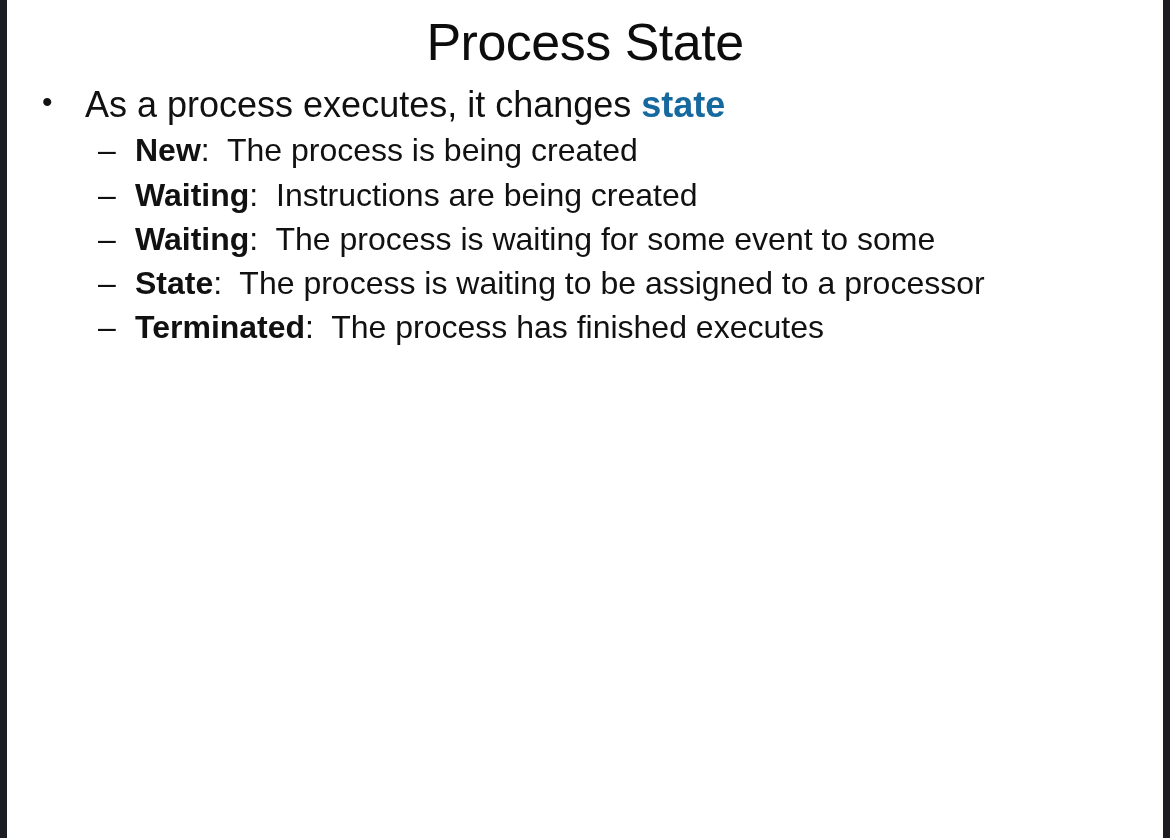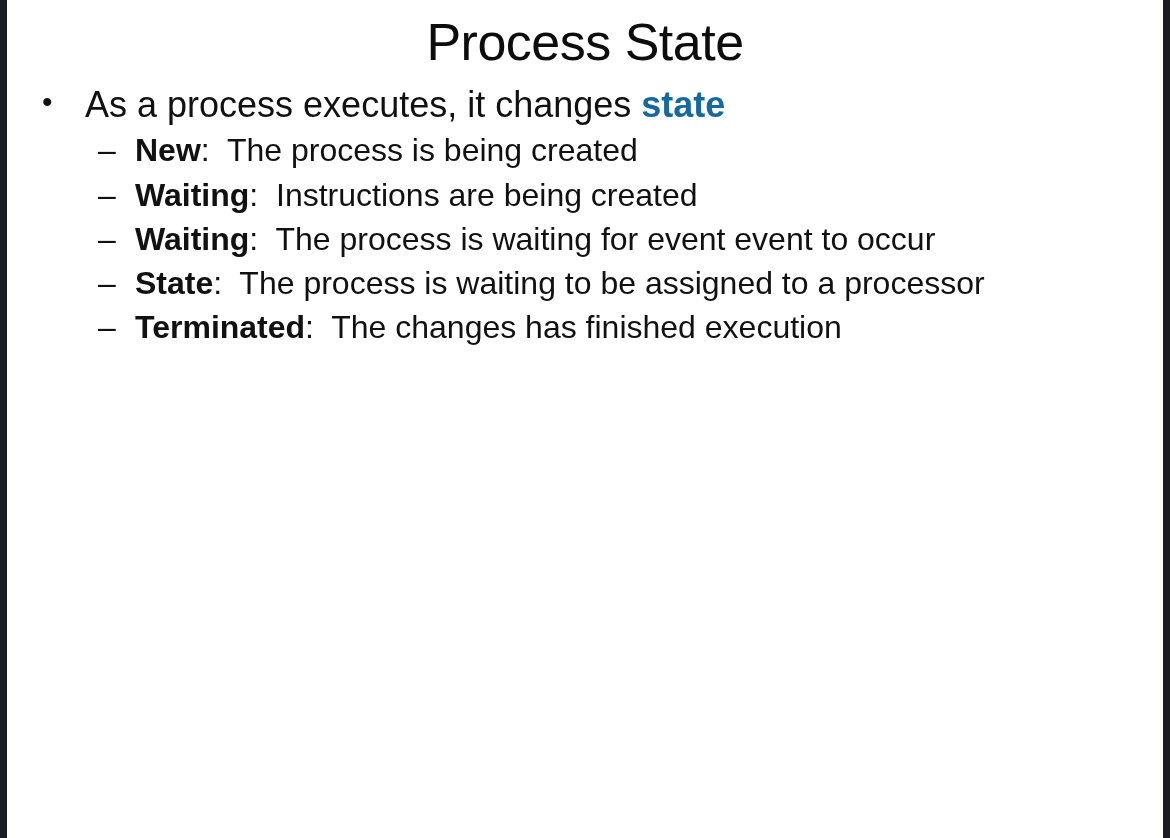--- a/index.html
+++ b/index.html
@@ -140,29 +140,29 @@
 
     <div class="lvl2">
       <span class="marker">–</span><span class="term">New</span><span>:</span><span class="desc">&nbsp; </span><span class="desc">The process is being created</span>
     </div>
 
     <div class="lvl2">
       <span class="marker">–</span><span class="term">Waiting</span><span>:</span><span class="desc">&nbsp; </span><span class="desc">Instructions are being created</span>
     </div>
 
     <div class="lvl2">
-      <span class="marker">–</span><span class="term">Waiting</span><span>:</span><span class="desc">&nbsp; </span><span class="desc">The process is waiting for event event to occur</span>
+      <span class="marker">–</span><span class="term">Waiting</span><span>:</span><span class="desc">&nbsp; </span><span class="desc">The process is waiting for some event to some</span>
     </div>
 
     <div class="lvl2">
       <span class="marker">–</span><span class="term">State</span><span>:</span><span class="desc">&nbsp; </span><span class="desc">The process is waiting to be assigned to a processor</span>
     </div>
 
     <div class="lvl2">
-      <span class="marker">–</span><span class="term">Terminated</span><span>:</span><span class="desc">&nbsp; </span><span class="desc">The changes has finished execution</span>
+      <span class="marker">–</span><span class="term">Terminated</span><span>:</span><span class="desc">&nbsp; </span><span class="desc">The process has finished executes</span>
     </div>
 
   </div>
 
   <div id="state-diagram">
     <svg width="1170" height="383" viewBox="0 0 1170 383" xmlns="http://www.w3.org/2000/svg">
       <defs>
         <marker id="arrowhead" markerWidth="7" markerHeight="7" refX="5.6" refY="3.2" orient="auto" markerUnits="strokeWidth">
           <path d="M0,0.4 L6.2,3.2 L0,6.0 L1.5,3.2 Z" fill="#16191e"></path>
         </marker>

